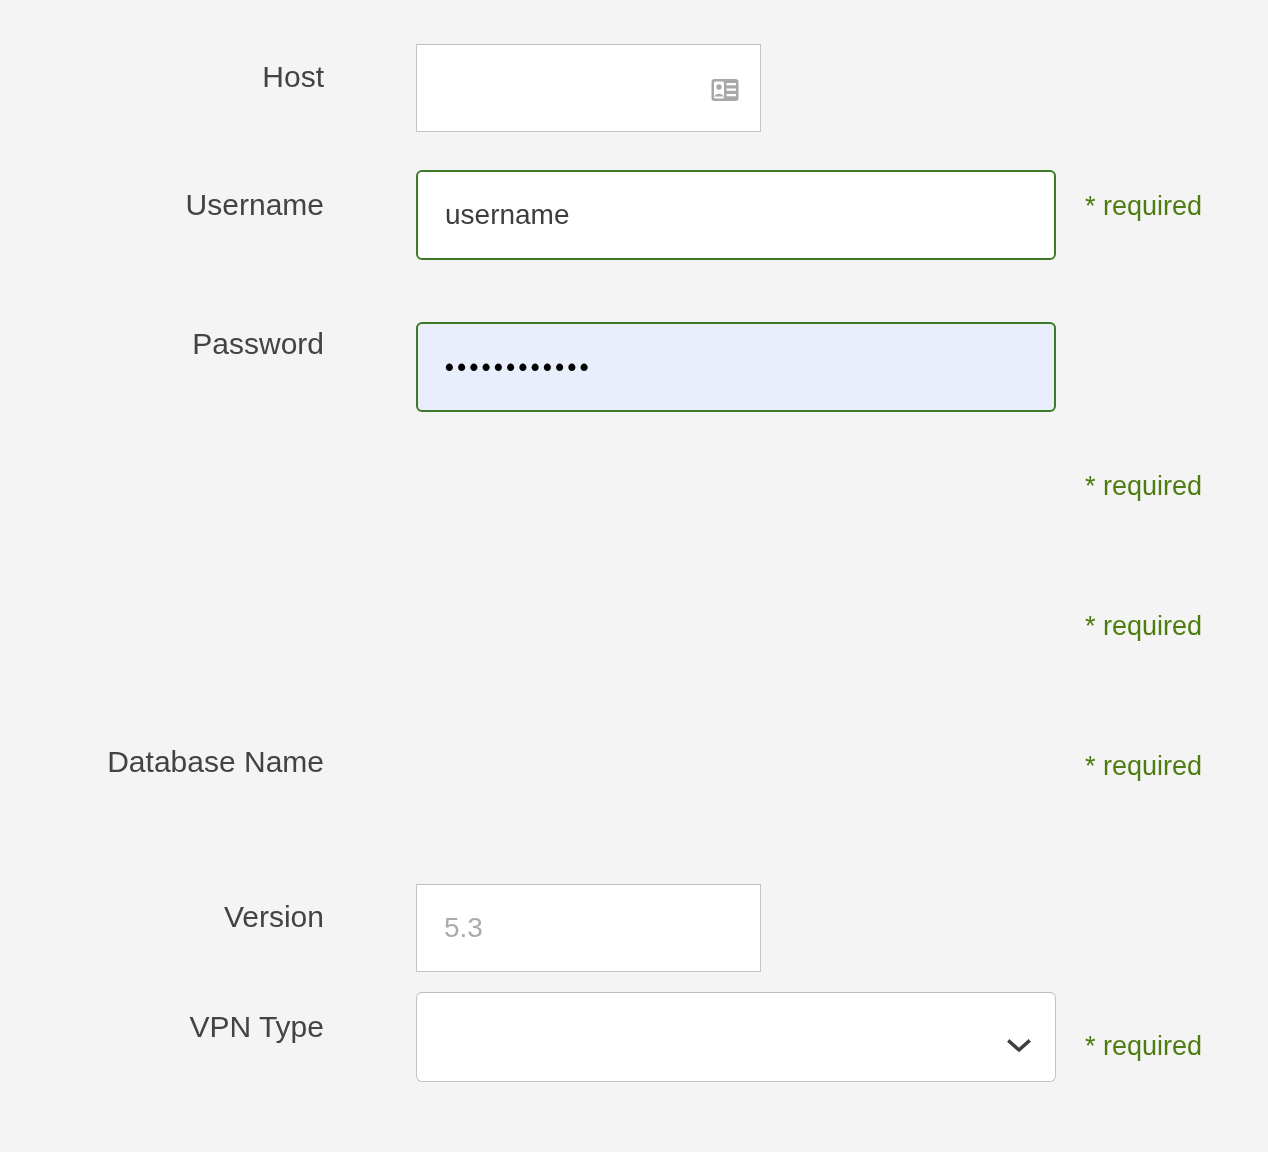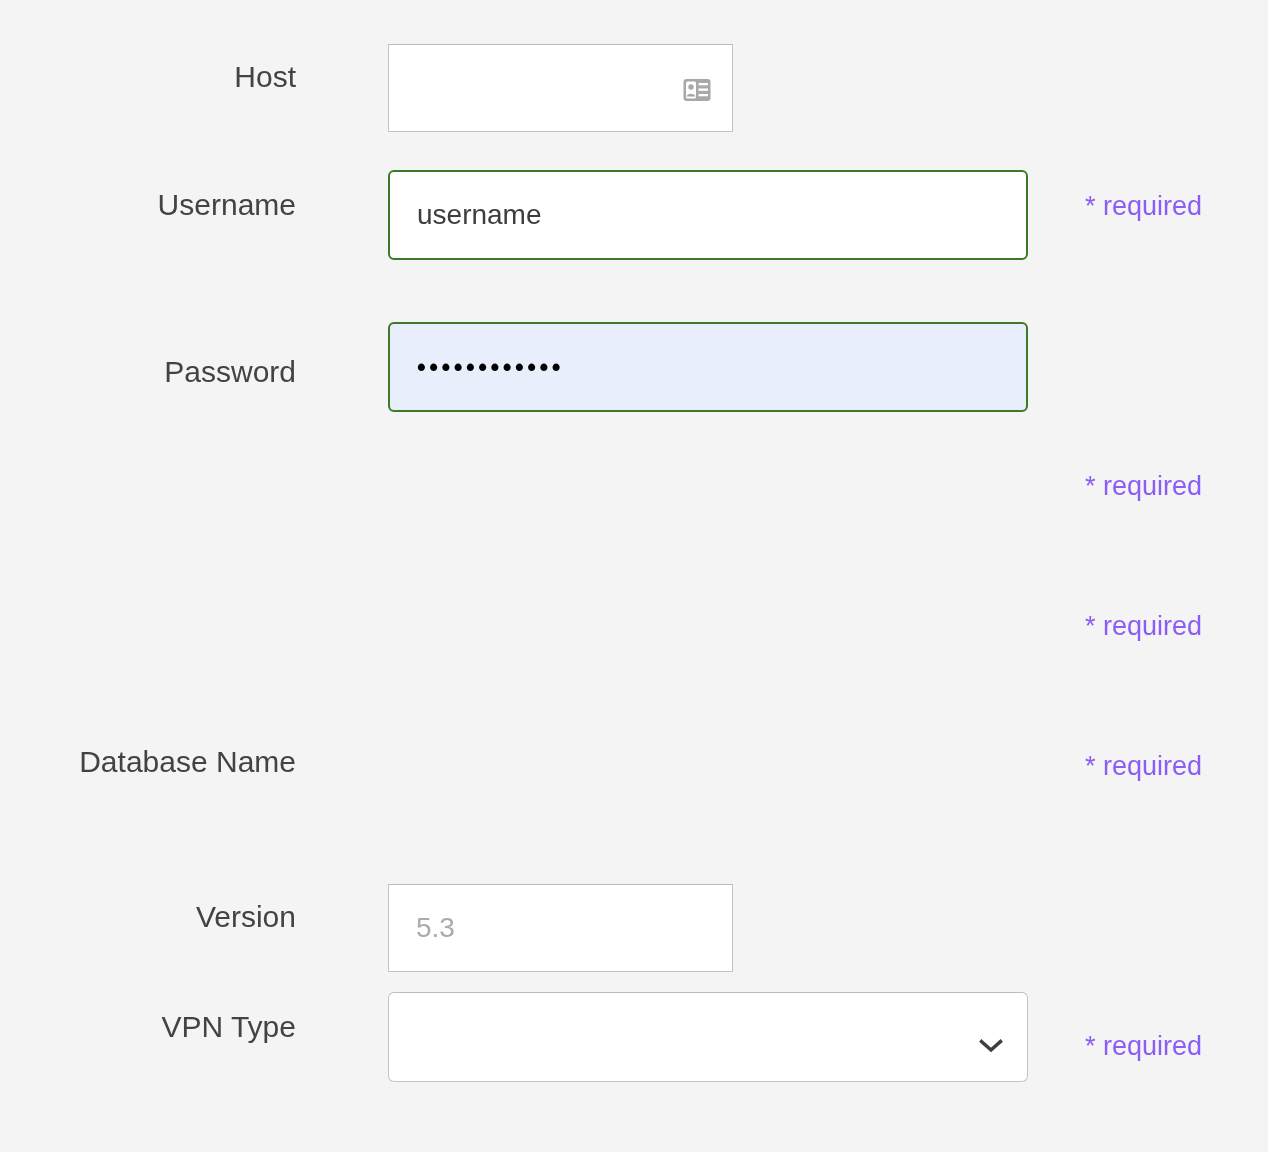--- a/index.html
+++ b/index.html
@@ -34,20 +34,21 @@
 
   .label {
     width: 296px;
     text-align: right;
     font-size: 30px;
     color: #434343;
     line-height: 1;
     letter-spacing: 0px;
     white-space: nowrap;
     flex: 0 0 296px;
+    padding-left: 28px;
   }
 
   .control-wrap {
     margin-left: 92px;
     position: relative;
     flex: 0 0 auto;
   }
 
   .field {
     box-sizing: border-box;
@@ -119,21 +120,21 @@
     transform: translateY(-50%);
     width: 24px;
     height: 16px;
     display: block;
     pointer-events: none;
   }
 
   .required {
     position: absolute;
     font-size: 27px;
-    color: #8b5cf6;
+    color: #4d7c0f;
     white-space: nowrap;
     left: 1085px;
     line-height: 1;
   }
 </style>
 </head>
 <body>
 
 <div class="form">
 
@@ -161,21 +162,21 @@
     <div class="label" style="margin-top:20px;">Username</div>
     <div class="control-wrap">
       <div class="field field--wide field--green">
         <span class="value">username</span>
       </div>
     </div>
   </div>
   <div class="required" style="top:193px;">* required</div>
 
   <div class="row" style="top:322px;">
-    <div class="label" style="margin-top:35px;">Password</div>
+    <div class="label" style="margin-top:7px;">Password</div>
     <div class="control-wrap">
       <div class="field field--wide field--green field--autofill">
         <span class="dots">••••••••••••</span>
       </div>
     </div>
   </div>
 
   <div class="required" style="top:473px;">* required</div>
 
   <div class="required" style="top:613px;">* required</div>

